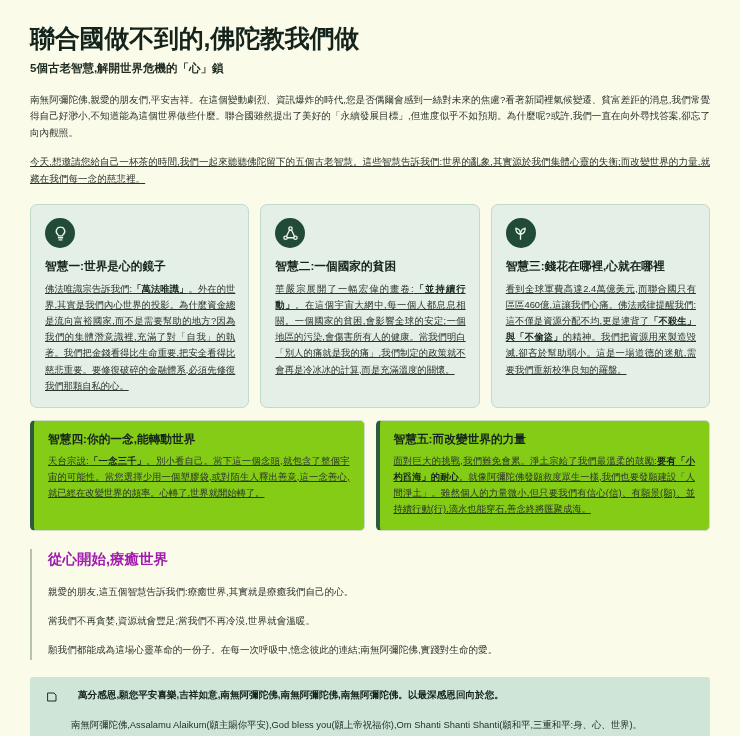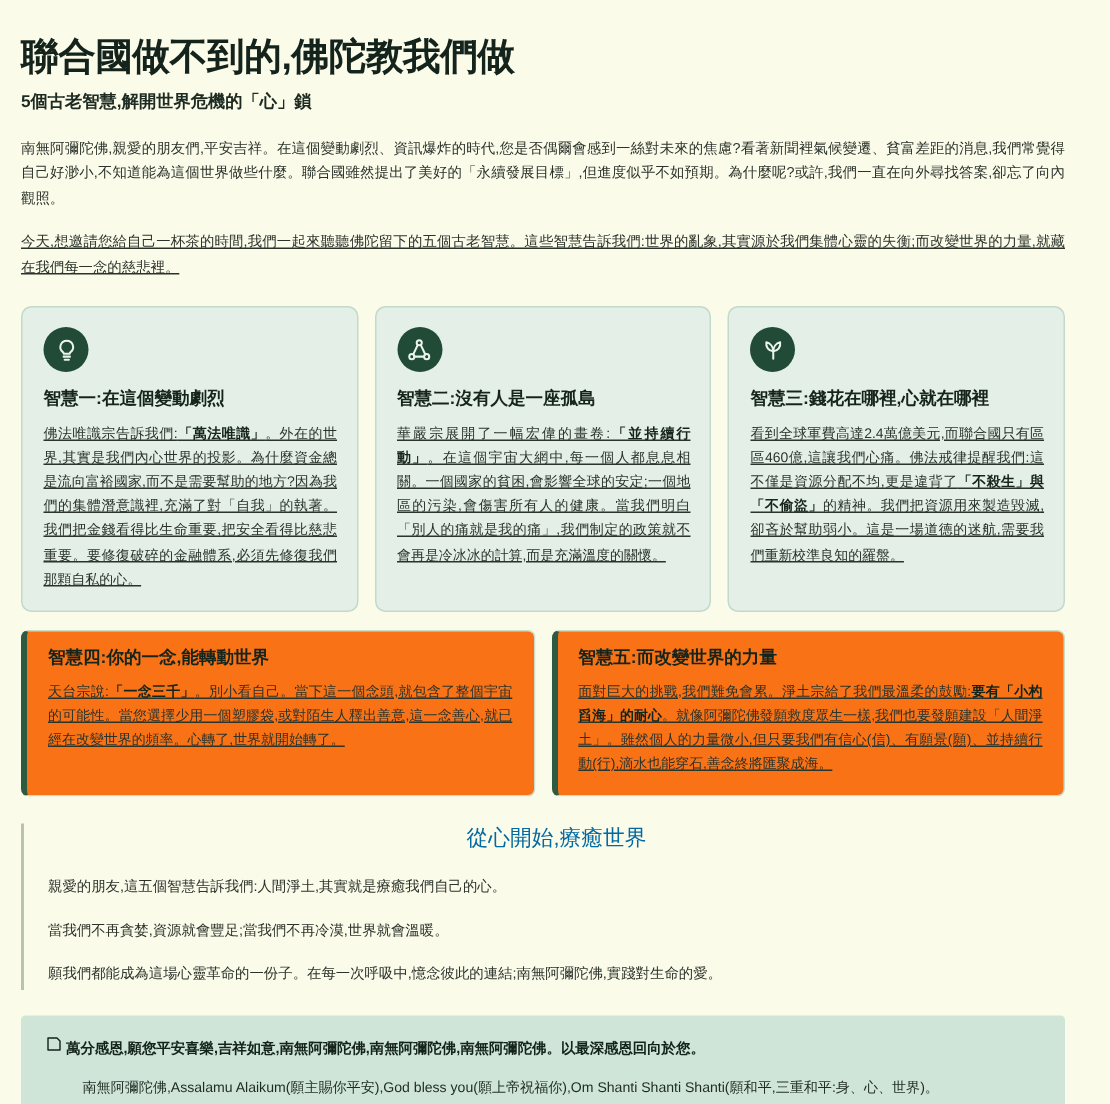--- a/index.html
+++ b/index.html
@@ -11,21 +11,21 @@
     height: 736px;
     background: #fbfbea;
     font-family: "Liberation Sans", "DejaVu Sans", sans-serif;
     color: #232a23;
     overflow: hidden;
   }
   .page {
     width: 740px;
     height: 612px;
     box-sizing: border-box;
-    padding: 24px 30px 0 14px;
+    padding: 24px 30px 0 30px;
     background: #fbfbea;
     border-radius: 25px;
   }
 
   
   .title {
     font-size: 25px;
     font-weight: bold;
     letter-spacing: -0.2px;
     color: #14231b;
@@ -94,64 +94,63 @@
   .card-body b { font-weight: bold; color: #16251c; }
 
   
   .cards-bottom {
     display: flex;
     gap: 11px;
     margin-top: 12px;
   }
   .card-flat {
     flex: 1 1 0;
-    background: #f97316;
+    background: #84cc16;
     border: 1px solid #cddcc8;
     border-left: 4px solid #2d5a41;
     border-radius: 5px;
     padding: 11px 14px 13px 14px;
     box-sizing: border-box;
     min-height: 95px;
   }
   .card-flat .card-title { margin-bottom: 6px; }
 
   
   .closing {
     margin-top: 18px;
     border-left: 2px solid #b9c2ab;
     padding: 2px 0 2px 16px;
   }
   .closing h2 {
     font-size: 14.5px;
-    font-weight: normal;
-    color: #0369a1;
+    font-weight: bold;
+    color: #a21caf;
     margin: 0 0 15px 0;
     line-height: 1.2;
-    text-align: center;
   }
   .closing p {
     font-size: 9.6px;
     line-height: 1.7;
     color: #2b332b;
     margin: 0 0 13px 0;
   }
   .closing p:last-child { margin-bottom: 0; }
 
   
   .blessing {
     margin-top: 17px;
     background: #cfe5d8;
     border-radius: 3px;
     padding: 11px 16px 13px 16px;
     box-sizing: border-box;
   }
   .blessing-row {
     display: flex;
-    align-items: flex-end;
-    gap: 2px;
+    align-items: flex-start;
+    gap: 20px;
   }
   .blessing-icon { flex: 0 0 auto; margin-top: 1px; }
   .blessing-main {
     font-size: 9.6px;
     font-weight: bold;
     color: #14231b;
     line-height: 1.5;
     margin: 0;
   }
   .blessing-sub {
@@ -177,36 +176,36 @@
   <div class="cards-top">
 
     <div class="card">
       <div class="icon-circle">
         <svg width="17" height="17" viewBox="0 0 24 24" fill="none" stroke="#eaf4ec" stroke-width="1.9" stroke-linecap="round" stroke-linejoin="round">
           <path d="M9 18h6"></path>
             <path d="M10 21h4"></path>
           <path d="M12 3a6 6 0 0 0-3.6 10.8c.5.4.8 1 .9 1.6h5.4c.1-.6.4-1.2.9-1.6A6 6 0 0 0 12 3z"></path>
         </svg>
       </div>
-      <h3 class="card-title">智慧一:在這個變動劇烈</h3>
+      <h3 class="card-title">智慧一:世界是心的鏡子</h3>
       <p class="card-body"><span>佛法唯識宗告訴我們:</span><b>「萬法唯識」</b><span>。外在的世界,其實是我們內心世界的投影。為什麼資金總是流向富裕國家,而不是需要幫助的地方?因為我們的集體潛意識裡,充滿了對「自我」的執著。我們把金錢看得比生命重要,把安全看得比慈悲重要。要修復破碎的金融體系,必須先修復我們那顆自私的心。</span></p>
     </div>
 
     <div class="card">
       <div class="icon-circle">
         <svg width="17" height="17" viewBox="0 0 24 24" fill="none" stroke="#eaf4ec" stroke-width="1.9" stroke-linecap="round" stroke-linejoin="round">
           <circle cx="12" cy="5" r="2.4"></circle>
           <circle cx="5" cy="18" r="2.4"></circle>
           <circle cx="19" cy="18" r="2.4"></circle>
           <path d="M10.6 7L6.4 15.8"></path>
           <path d="M13.4 7l4.2 8.8"></path>
           <path d="M7.4 18h9.2"></path>
         </svg>
       </div>
-      <h3 class="card-title">智慧二:沒有人是一座孤島</h3>
+      <h3 class="card-title">智慧二:一個國家的貧困</h3>
       <p class="card-body"><span>華嚴宗展開了一幅宏偉的畫卷:</span><b>「並持續行動」</b><span>。在這個宇宙大網中,每一個人都息息相關。一個國家的貧困,會影響全球的安定;一個地區的污染,會傷害所有人的健康。當我們明白「別人的痛就是我的痛」,我們制定的政策就不會再是冷冰冰的計算,而是充滿溫度的關懷。</span></p>
     </div>
 
     <div class="card">
       <div class="icon-circle">
         <svg width="17" height="17" viewBox="0 0 24 24" fill="none" stroke="#eaf4ec" stroke-width="1.9" stroke-linecap="round" stroke-linejoin="round">
           <path d="M12 20v-7"></path>
           <path d="M12 13C12 9 9.5 5.5 5.5 4.5 4.8 8.8 7.5 12.6 12 13z"></path>
           <path d="M12 13c0-4 2.5-7.5 6.5-8.5.7 4.3-2 8.1-6.5 8.5z"></path>
         </svg>
@@ -226,21 +225,21 @@
 
     <div class="card-flat">
       <h3 class="card-title">智慧五:而改變世界的力量</h3>
       <p class="card-body"><span>面對巨大的挑戰,我們難免會累。淨土宗給了我們最溫柔的鼓勵:</span><b>要有「小杓舀海」的耐心</b><span>。就像阿彌陀佛發願救度眾生一樣,我們也要發願建設「人間淨土」。雖然個人的力量微小,但只要我們有信心(信)、有願景(願)、並持續行動(行),滴水也能穿石,善念終將匯聚成海。</span></p>
     </div>
 
   </div>
 
   <div class="closing">
     <h2>從心開始,療癒世界</h2>
-    <p>親愛的朋友,這五個智慧告訴我們:人間淨土,其實就是療癒我們自己的心。</p>
+    <p>親愛的朋友,這五個智慧告訴我們:療癒世界,其實就是療癒我們自己的心。</p>
     <p>當我們不再貪婪,資源就會豐足;當我們不再冷漠,世界就會溫暖。</p>
     <p>願我們都能成為這場心靈革命的一份子。在每一次呼吸中,憶念彼此的連結;南無阿彌陀佛,實踐對生命的愛。</p>
   </div>
 
   <div class="blessing">
     <div class="blessing-row">
       <span class="blessing-icon">
         <svg width="12" height="12" viewBox="0 0 24 24" fill="none" stroke="#14231b" stroke-width="1.9" stroke-linecap="round" stroke-linejoin="round">
           <path d="M4 4h12l4 4v12H4z"></path>
         </svg>

